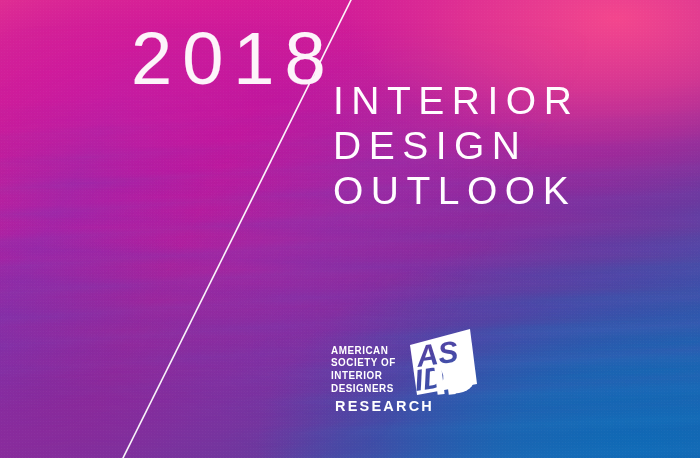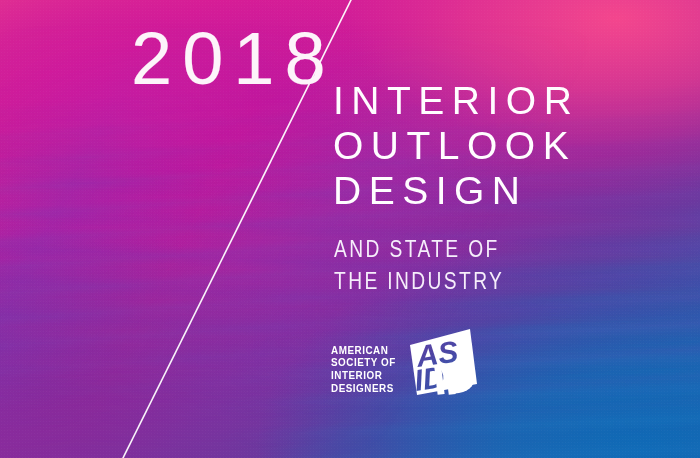--- a/index.html
+++ b/index.html
@@ -244,28 +244,24 @@
   <div class="bg-layer bg-grain"></div>
 
   <svg class="diagonal-rule" width="700" height="458" viewBox="0 0 700 458">
     <line x1="352" y1="-2" x2="122" y2="460" stroke="#ffffff" stroke-width="1.6" stroke-opacity="0.95"></line>
   </svg>
 
   <div class="year">2018</div>
 
   <div class="title-block">
     <div class="title-line">INTERIOR</div>
+    <div class="title-line">DESIGN</div>
     <div class="title-line">OUTLOOK</div>
-    <div class="title-line">DESIGN</div>
   </div>
 
-  <div class="subtitle-block">
-    <div class="subtitle-line">AND STATE OF</div>
-    <div class="subtitle-line">THE INDUSTRY</div>
-  </div>
 
   <div class="logo">
     <div class="logo-words">
       <div>AMERICAN</div>
       <div>SOCIETY OF</div>
       <div>INTERIOR</div>
       <div>DESIGNERS</div>
     </div>
 
     <svg class="logo-mark" width="74" height="72" viewBox="0 0 74 72">
@@ -285,14 +281,15 @@
       <path d="M44 40 L44 67 L52 66 C64 64 69 56 67 47 C65 39 57 37 48 39 Z" fill="#ffffff"></path>
       <path d="M49 45 L49 61 C57 60 60 55 59 50 C58 46 54 44 49 45 Z" fill="none"></path>
 
       <rect x="27" y="38" width="7" height="30" fill="#ffffff" transform="rotate(-7 27 38)"></rect>
       <rect x="38" y="37" width="7" height="31" fill="#ffffff" transform="rotate(-7 38 37)"></rect>
 
       <path d="M31 30 C40 24 52 22 62 26 L62 31 C52 28 42 30 34 35 Z" fill="#ffffff" opacity="0.0"></path>
     </svg>
   </div>
 
+  <div class="research">RESEARCH</div>
 
 </div>
 
 </body></html>

